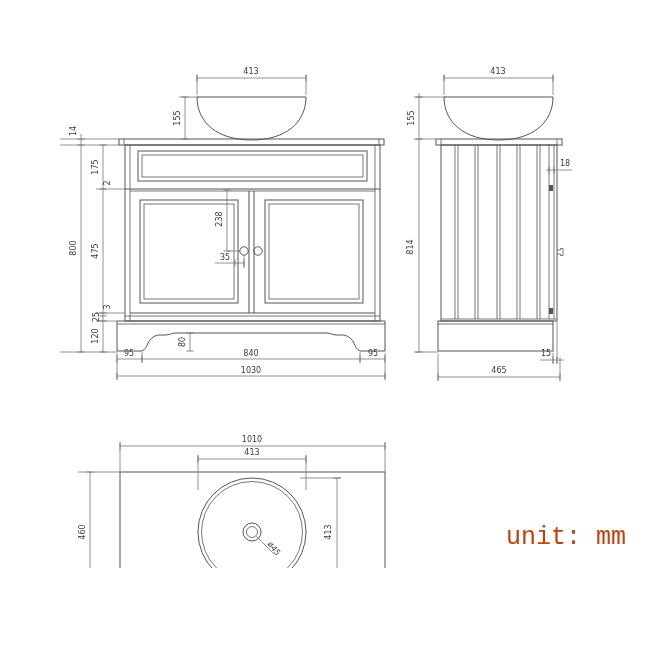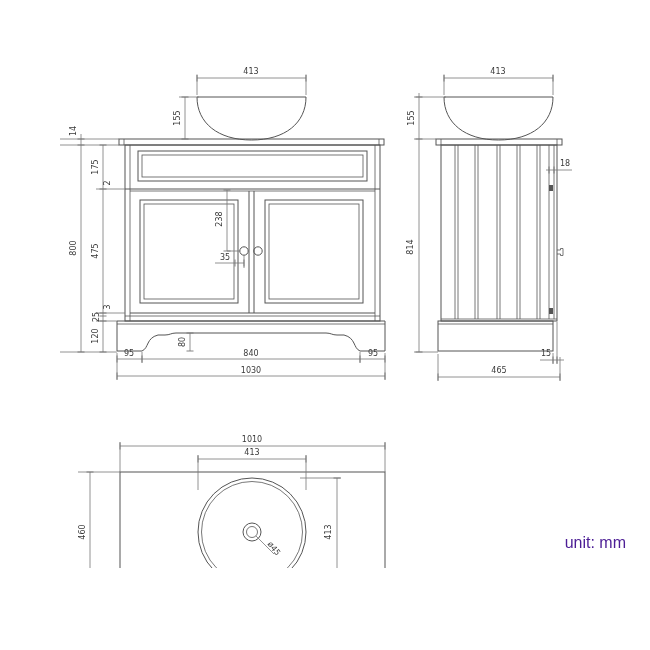--- a/index.html
+++ b/index.html
@@ -13,22 +13,22 @@
   .dim   { stroke:var(--color-dim_line,#767676); fill:none; stroke-width:0.8; }
   .tick  { stroke:var(--color-dim_line,#767676); fill:none; stroke-width:0.9; }
   .fillmark { fill:var(--color-line,#555); stroke:none; }
   .dim-label {
     font-family:"DejaVu Sans", sans-serif;
     font-size:8px; fill:var(--color-text,#3a3a3a);
     text-anchor:middle; stroke:none;
   }
   .unit-label {
     position:absolute; right:24px; bottom:16px;
-    font-family:Liberation Sans, sans-serif;
-    font-size:16px; color:#4c1d95;
+    font-family:Liberation Mono, monospace;
+    font-size:25px; color:#c2410c;
   }
 </style>
 </head>
 <body>
 
 <div class="canvas">
 
 <svg width="650" height="650" viewBox="0 0 650 650">
 
   <g>

